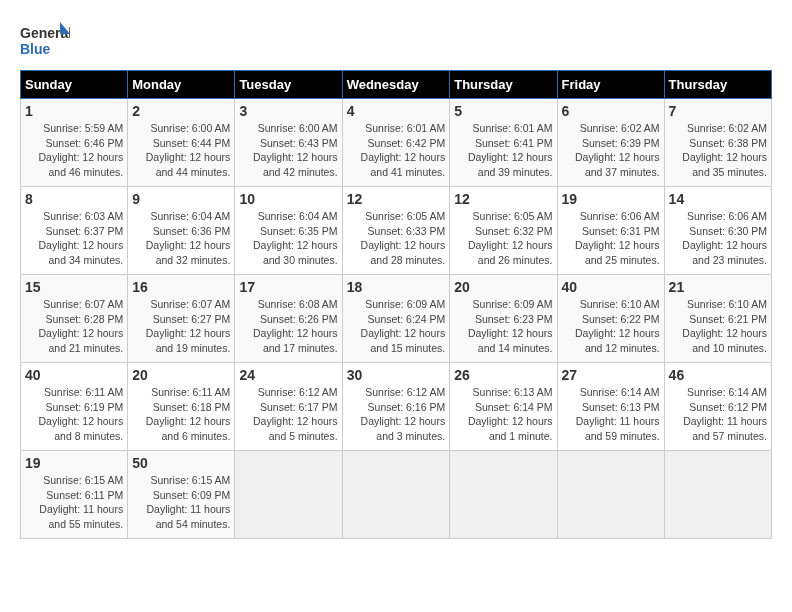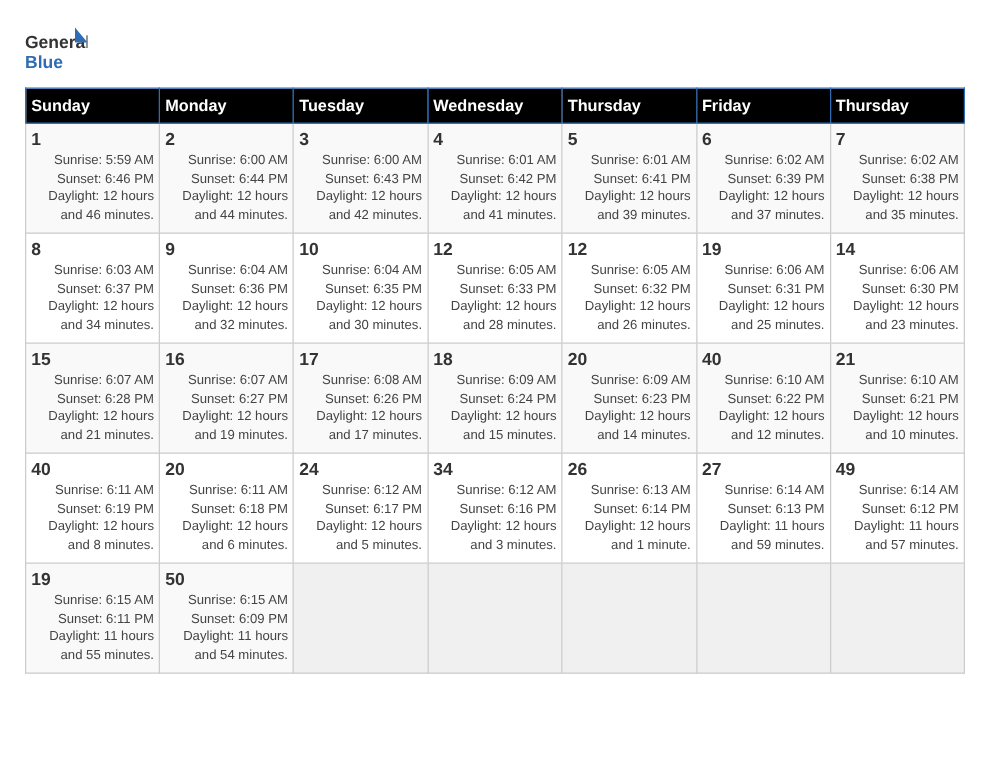--- a/index.html
+++ b/index.html
@@ -302,21 +302,21 @@
         </td>
         <td>
           <span class="day-num">24</span>
         <div class="day-info">
           Sunrise: 6:12 AM<br>
           Sunset: 6:17 PM<br>
           Daylight: 12 hours and 5 minutes.
         </div>
         </td>
         <td>
-          <span class="day-num">34</span>
+          <span class="day-num">30</span>
         <div class="day-info">
           Sunrise: 6:12 AM<br>
           Sunset: 6:16 PM<br>
           Daylight: 12 hours and 3 minutes.
         </div>
         </td>
         <td>
           <span class="day-num">26</span>
         <div class="day-info">
           Sunrise: 6:13 AM<br>
@@ -326,21 +326,21 @@
         </td>
         <td>
           <span class="day-num">27</span>
         <div class="day-info">
           Sunrise: 6:14 AM<br>
           Sunset: 6:13 PM<br>
           Daylight: 11 hours and 59 minutes.
         </div>
         </td>
         <td>
-          <span class="day-num">49</span>
+          <span class="day-num">46</span>
         <div class="day-info">
           Sunrise: 6:14 AM<br>
           Sunset: 6:12 PM<br>
           Daylight: 11 hours and 57 minutes.
         </div>
         </td>
       </tr>
       <tr>
         <td>
           <span class="day-num">19</span>

